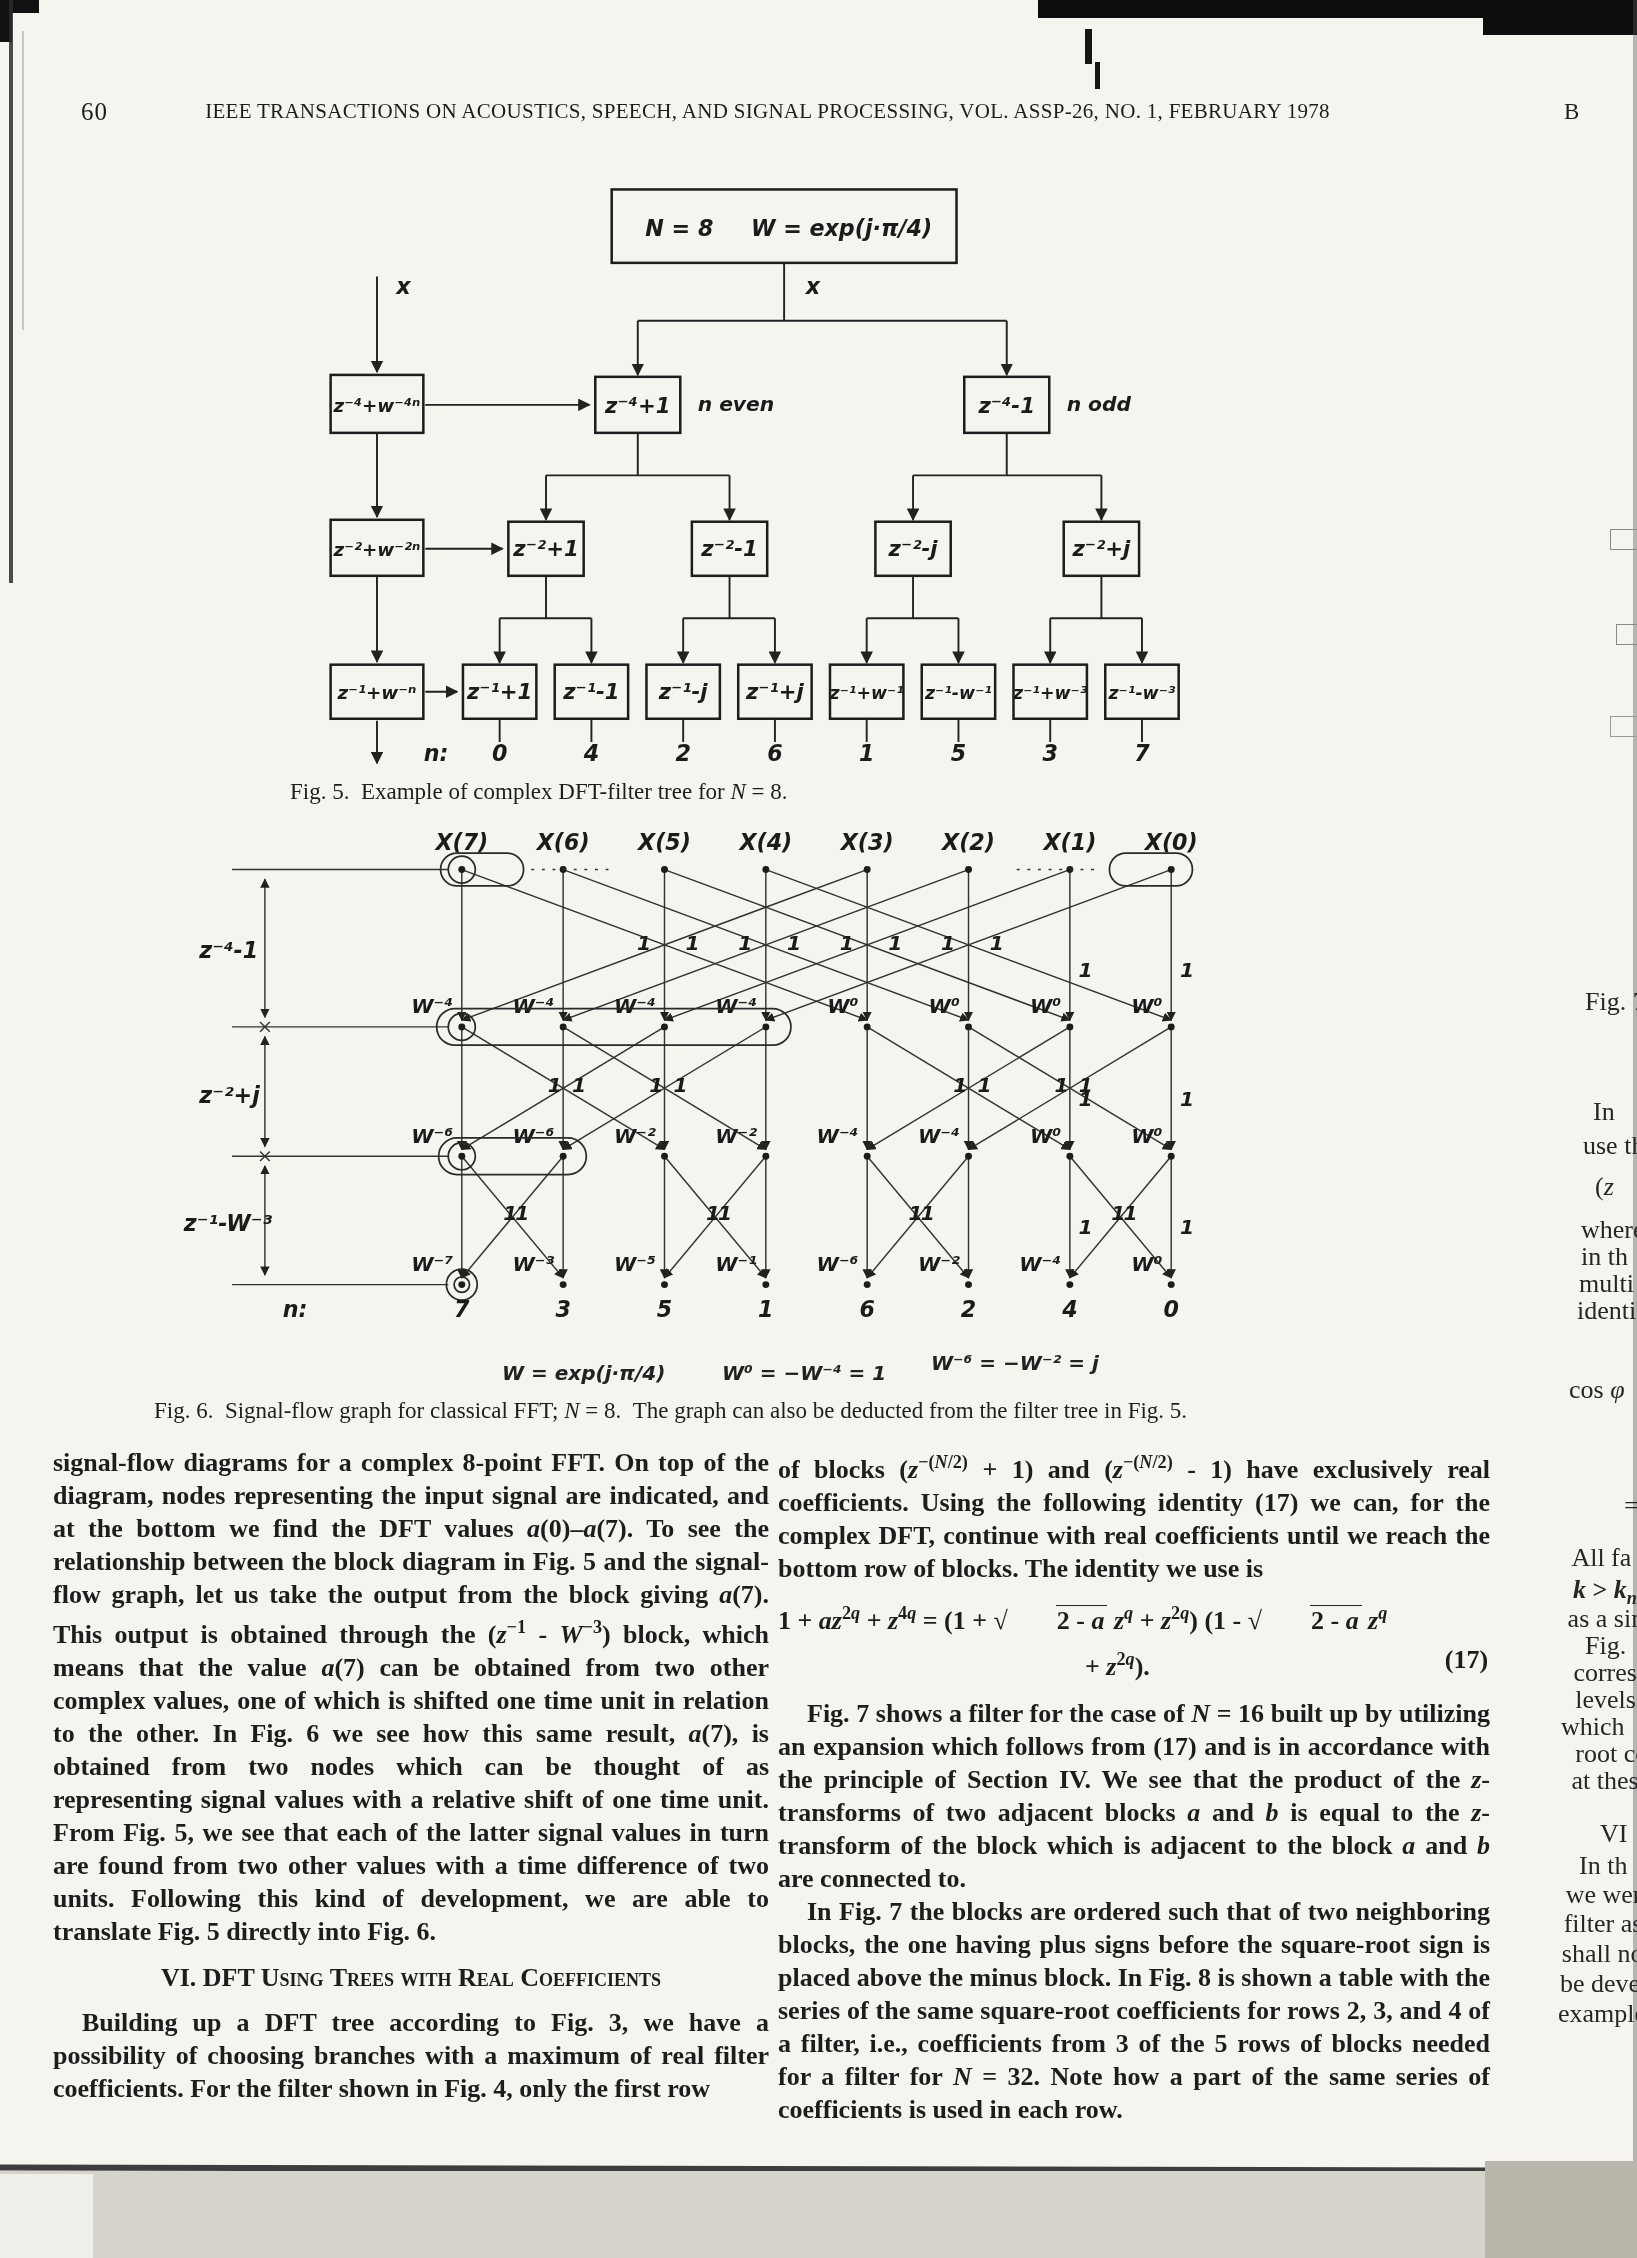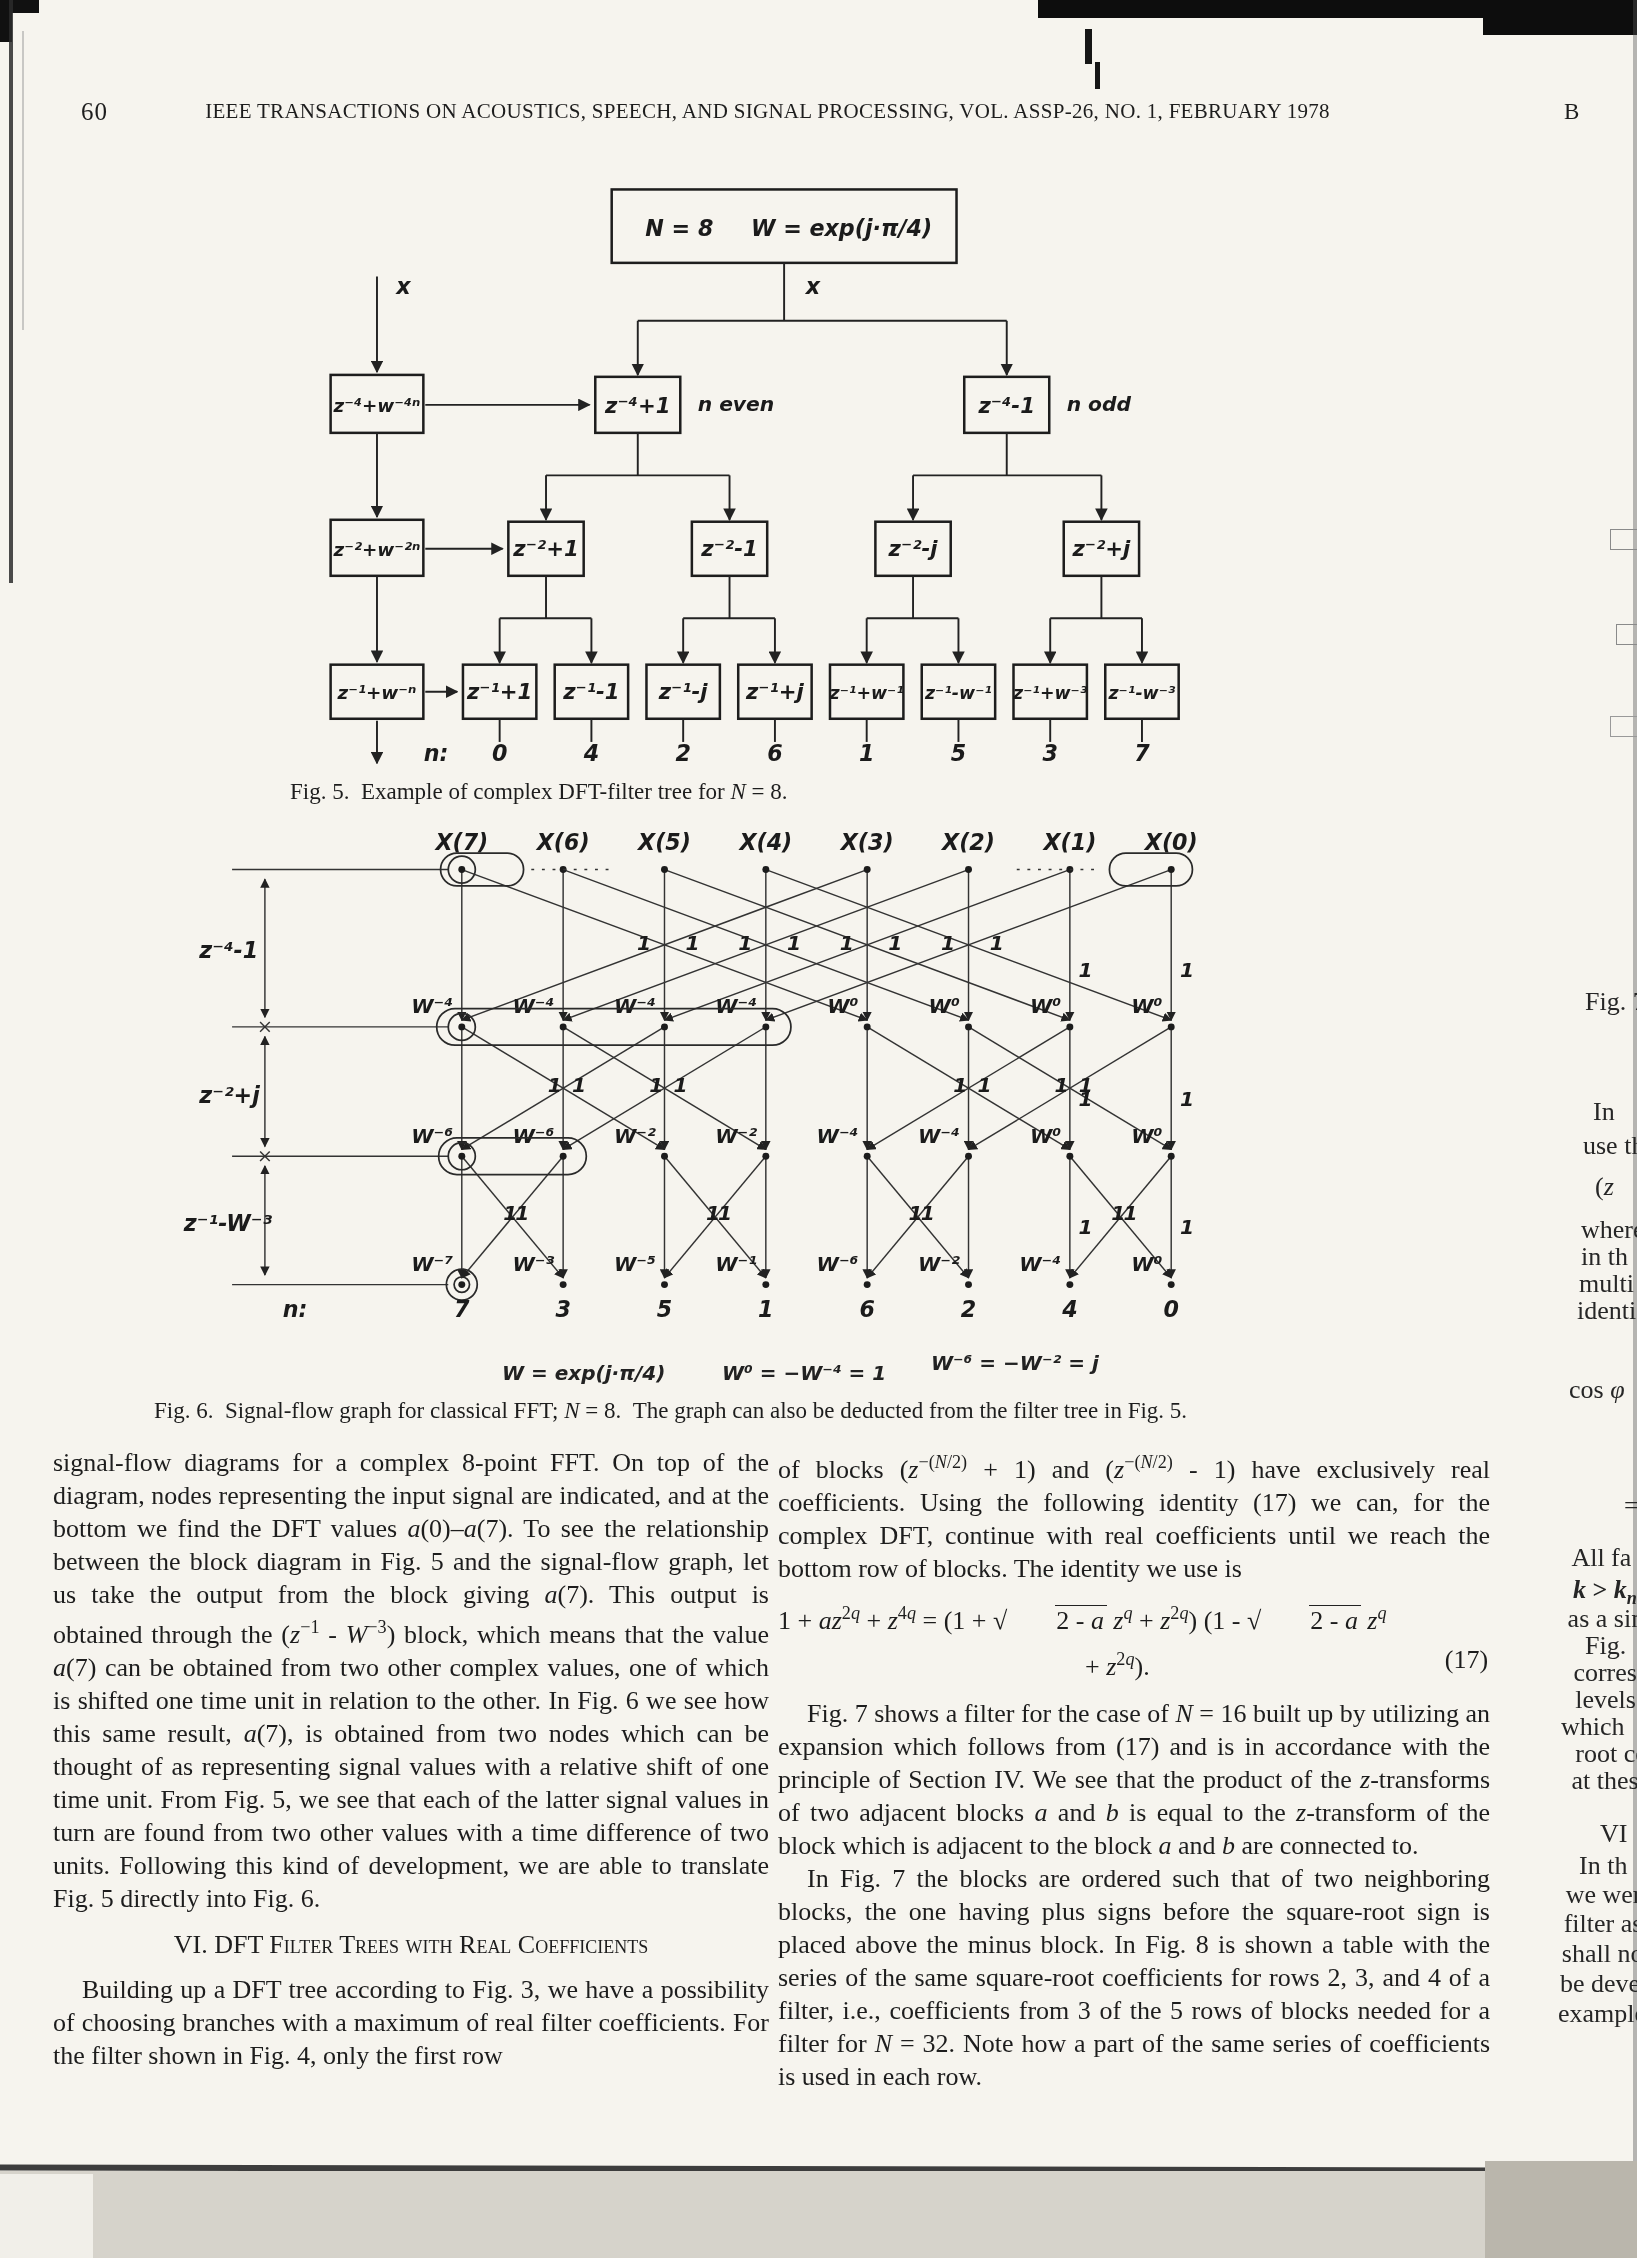--- a/index.html
+++ b/index.html
@@ -12,21 +12,21 @@
   
   svg{overflow:visible}
   .ln{stroke:#222;stroke-width:2;fill:none;}
   .lnthin{stroke:#333;stroke-width:1.5;fill:none;}
   .bx{stroke:#1d1d1d;stroke-width:2.6;fill:none;}
   .pill{stroke:#2a2a2a;stroke-width:1.8;fill:none;}
   .ft{font-family:"DejaVu Sans",sans-serif;font-style:italic;font-weight:600;fill:#1b1b1b;}
   .cap{font-size:23px;text-align:left;}
   .formula{font-family:"DejaVu Sans",sans-serif;font-style:italic;font-weight:600;font-size:20px;color:#222;white-space:nowrap;}
   
-  .col{font-size:26px;line-height:33px;text-align:justify;}
+  .col{font-size:26px;line-height:33px;text-align:justify;font-weight:bold;}
   .col p{margin:0;}
   .col p.ind{text-indent:29px;}
   .sechead{text-align:center;font-variant:small-caps;font-size:26px;margin:13.5px 0 11.6px 0;}
   .eq{font-size:26px;margin:9.7px 0 11.6px 0;line-height:39px;}
   .eq-l2{position:relative;padding-left:307px;}
   .eq-num{position:absolute;right:1.9px;}
   .sq{white-space:nowrap;}
   .ov{border-top:1.9px solid #222;padding:0 2.9px 0 1px;margin-left:48px;}
   sup{font-size:70%;}
   sub{font-size:70%;}
@@ -347,21 +347,21 @@
     </svg>
   <div id="fig6-formulas">
       <div class="abs formula" style="left: 502px; top: 1361px;">W = exp(j·π/4)</div>
       <div class="abs formula" style="left: 722px; top: 1361px;">W⁰ = −W⁻⁴ = 1</div>
       <div class="abs formula" style="left: 931px; top: 1351px;">W⁻⁶ = −W⁻² = j</div>
     </div>
   <div class="abs cap" style="left:154px;top:1398px;width:1236px;">Fig. 6. Signal-flow graph for classical FFT; <i>N</i> = 8. The graph can also be deducted from the filter tree in Fig. 5.</div>
 
   <div class="abs col" style="left:53px;top:1446px;width:716px;">
     <p>signal-flow diagrams for a complex 8-point FFT.  On top of the diagram, nodes representing the input signal are indicated, and at the bottom we find the DFT values <i>a</i>(0)–<i>a</i>(7).  To see the relationship between the block diagram in Fig. 5 and the signal-flow graph, let us take the output from the block giving <i>a</i>(7).  This output is obtained through the (<i>z</i><sup>−1</sup> - <i>W</i><sup>−3</sup>) block, which means that the value <i>a</i>(7) can be obtained from two other complex values, one of which is shifted one time unit in relation to the other.  In Fig. 6 we see how this same result, <i>a</i>(7), is obtained from two nodes which can be thought of as representing signal values with a relative shift of one time unit. From Fig. 5, we see that each of the latter signal values in turn are found from two other values with a time difference of two units.  Following this kind of development, we are able to translate Fig. 5 directly into Fig. 6.</p>
-    <div class="sechead">VI. DFT Filter Trees with Real Coefficients</div>
+    <div class="sechead">VI. DFT Using Trees with Real Coefficients</div>
     <p class="ind">Building up a DFT tree according to Fig. 3, we have a possibility of choosing branches with a maximum of real filter coefficients.  For the filter shown in Fig. 4, only the first row</p>
   </div>
 
   <div class="abs col" style="left:778px;top:1446px;width:712px;">
     <p>of blocks (<i>z</i><sup>−(<i>N</i>/2)</sup> + 1) and (<i>z</i><sup>−(<i>N</i>/2)</sup> - 1) have exclusively real coefficients.  Using the following identity (17) we can, for the complex DFT, continue with real coefficients until we reach the bottom row of blocks.  The identity we use is</p>
     <div class="eq">
       <div class="eq-l1">1 + <i>az</i><sup>2<i>q</i></sup> + <i>z</i><sup>4<i>q</i></sup> = (1 + <span class="sq">√<span class="ov">2 - <i>a</i></span></span> <i>z</i><sup><i>q</i></sup> + <i>z</i><sup>2<i>q</i></sup>) (1 - <span class="sq">√<span class="ov">2 - <i>a</i></span></span> <i>z</i><sup><i>q</i></sup></div>
       <div class="eq-l2">
         <span>+ <i>z</i><sup>2<i>q</i></sup>).</span>
         <span class="eq-num">(17)</span>

